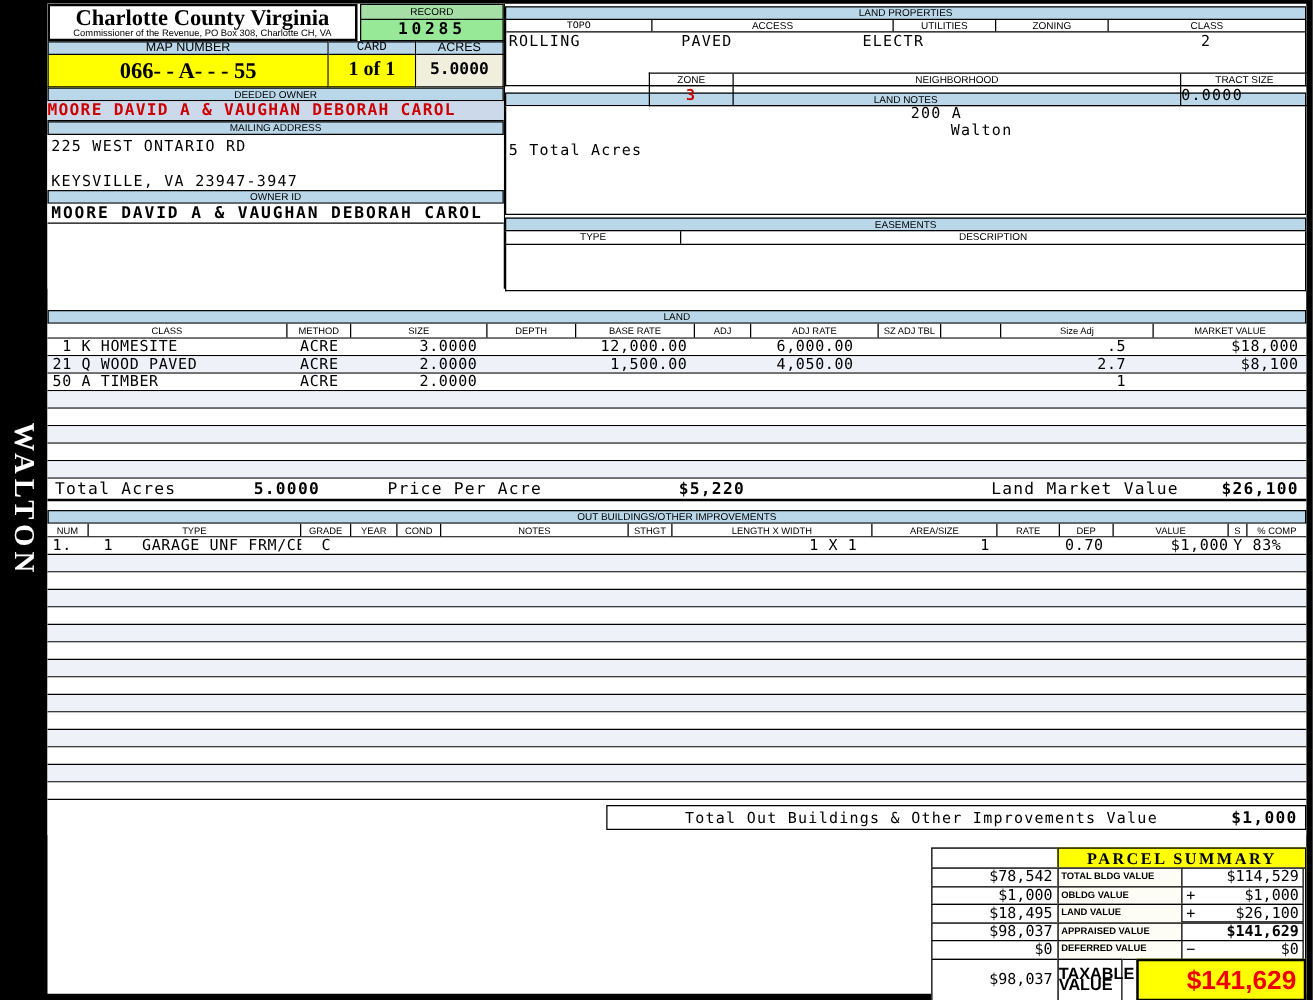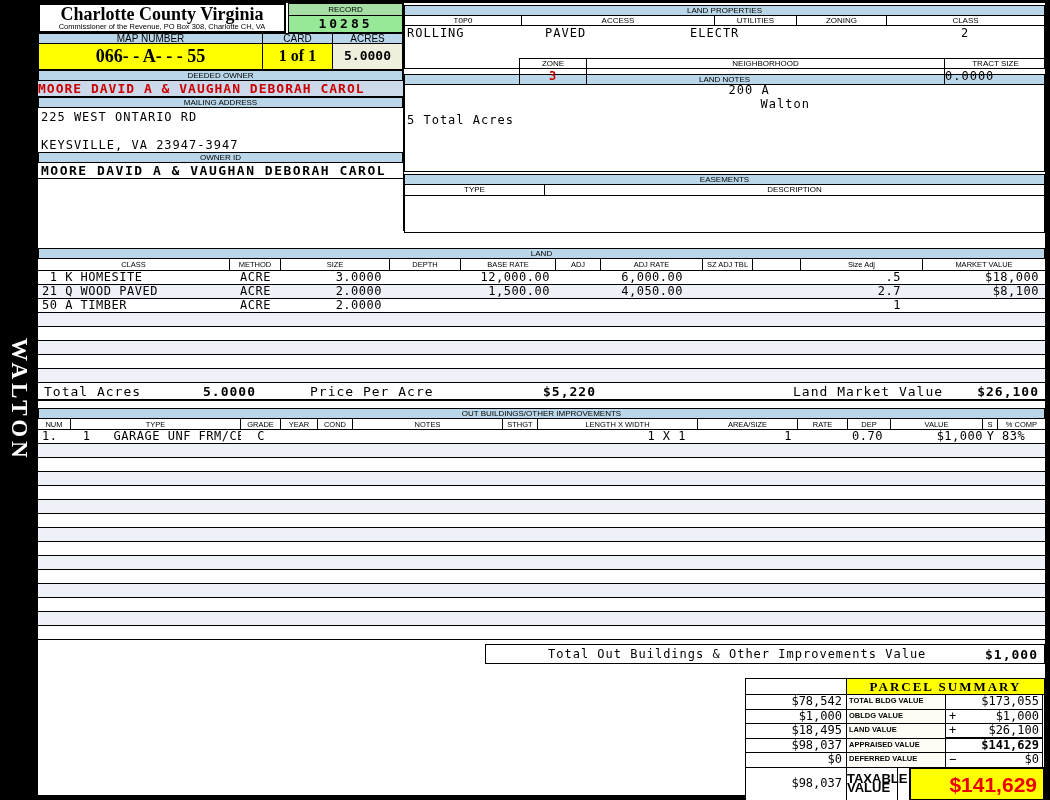--- a/index.html
+++ b/index.html
@@ -26,21 +26,21 @@
   .county-box { width:250px; border:2px solid #000; text-align:center; background:#fff; }
   .county-title { font-family:"Liberation Serif", serif; font-size:18px; font-weight:bold; line-height:18px; }
   .county-sub { font-size:7.5px; line-height:8px; }
   .record-box { width:116px; display:flex; flex-direction:column; margin-left:2px; }
   .record-hdr { background:#a5dfa5; border:1px solid #000; font-size:8px; text-align:center; height:13px; line-height:11px; }
   .record-val { background:#97e897; border:1px solid #000; border-top:none; text-align:center; flex:1;
     font-family:"DejaVu Sans Mono", monospace; font-weight:bold; font-size:13px; letter-spacing:3px; line-height:15px; }
   .map-hdrs { display:flex; height:11px; }
   .map-hdrs > div { border:1px solid #000; border-left:none; background:#b9d7e8; font-size:10px; line-height:9px; text-align:center; }
   .map-hdrs > div:first-child { border-left:1px solid #000; }
-  .mh-map { width:225px; } .mh-card { width:70px; } .mh-acres { flex:1; }
+  .mh-map { width:225px; } .mh-card { width:70px;font-family:Liberation Mono, monospace; } .mh-acres { flex:1; }
   .map-vals { display:flex; height:26px; }
   .map-vals > div { border:1px solid #000; border-left:none; border-top:none; text-align:center; }
   .map-vals > div:first-child { border-left:1px solid #000; }
   .mv-map { width:225px; background:#ffff00; font-family:"Liberation Serif", serif; font-weight:bold; font-size:18px; line-height:24px; }
   .mv-card { width:70px; background:#ffff00; font-family:"Liberation Serif", serif; font-weight:bold; font-size:16px; line-height:24px; }
   .mv-acres { flex:1; background:#f0eedc; font-family:"DejaVu Sans Mono", monospace; font-weight:bold; font-size:13px; line-height:24px; }
   .owner-deeded { height:16px; background:#ccd9ea; border-bottom:1px solid #000; color:#cc0000;
     font-family:"DejaVu Sans Mono", monospace; font-weight:bold; font-size:13px; letter-spacing:1px; line-height:15px; white-space:pre; }
   .address-box { height:44px; background:#fff; padding-left:3px; }
   .addr-line1 { font-family:"DejaVu Sans Mono", monospace; font-size:12px; letter-spacing:1px; padding-top:2px; }
@@ -352,21 +352,21 @@
       <div class="ps-row-hdr">
         <div class="ps-empty"></div>
         <div class="ps-title">PARCEL SUMMARY</div>
       </div>
 
       <div class="ps-row">
         <div class="ps-c1">$78,542</div>
         <div class="ps-lbl">TOTAL BLDG VALUE</div>
         <div class="ps-val">
             <span></span>
-            <span>$173,055</span>
+            <span>$114,529</span>
           </div>
       </div>
       <div class="ps-row">
         <div class="ps-c1">$1,000</div>
         <div class="ps-lbl">OBLDG VALUE</div>
         <div class="ps-val">
             <span>+</span>
             <span>$1,000</span>
           </div>
       </div>

